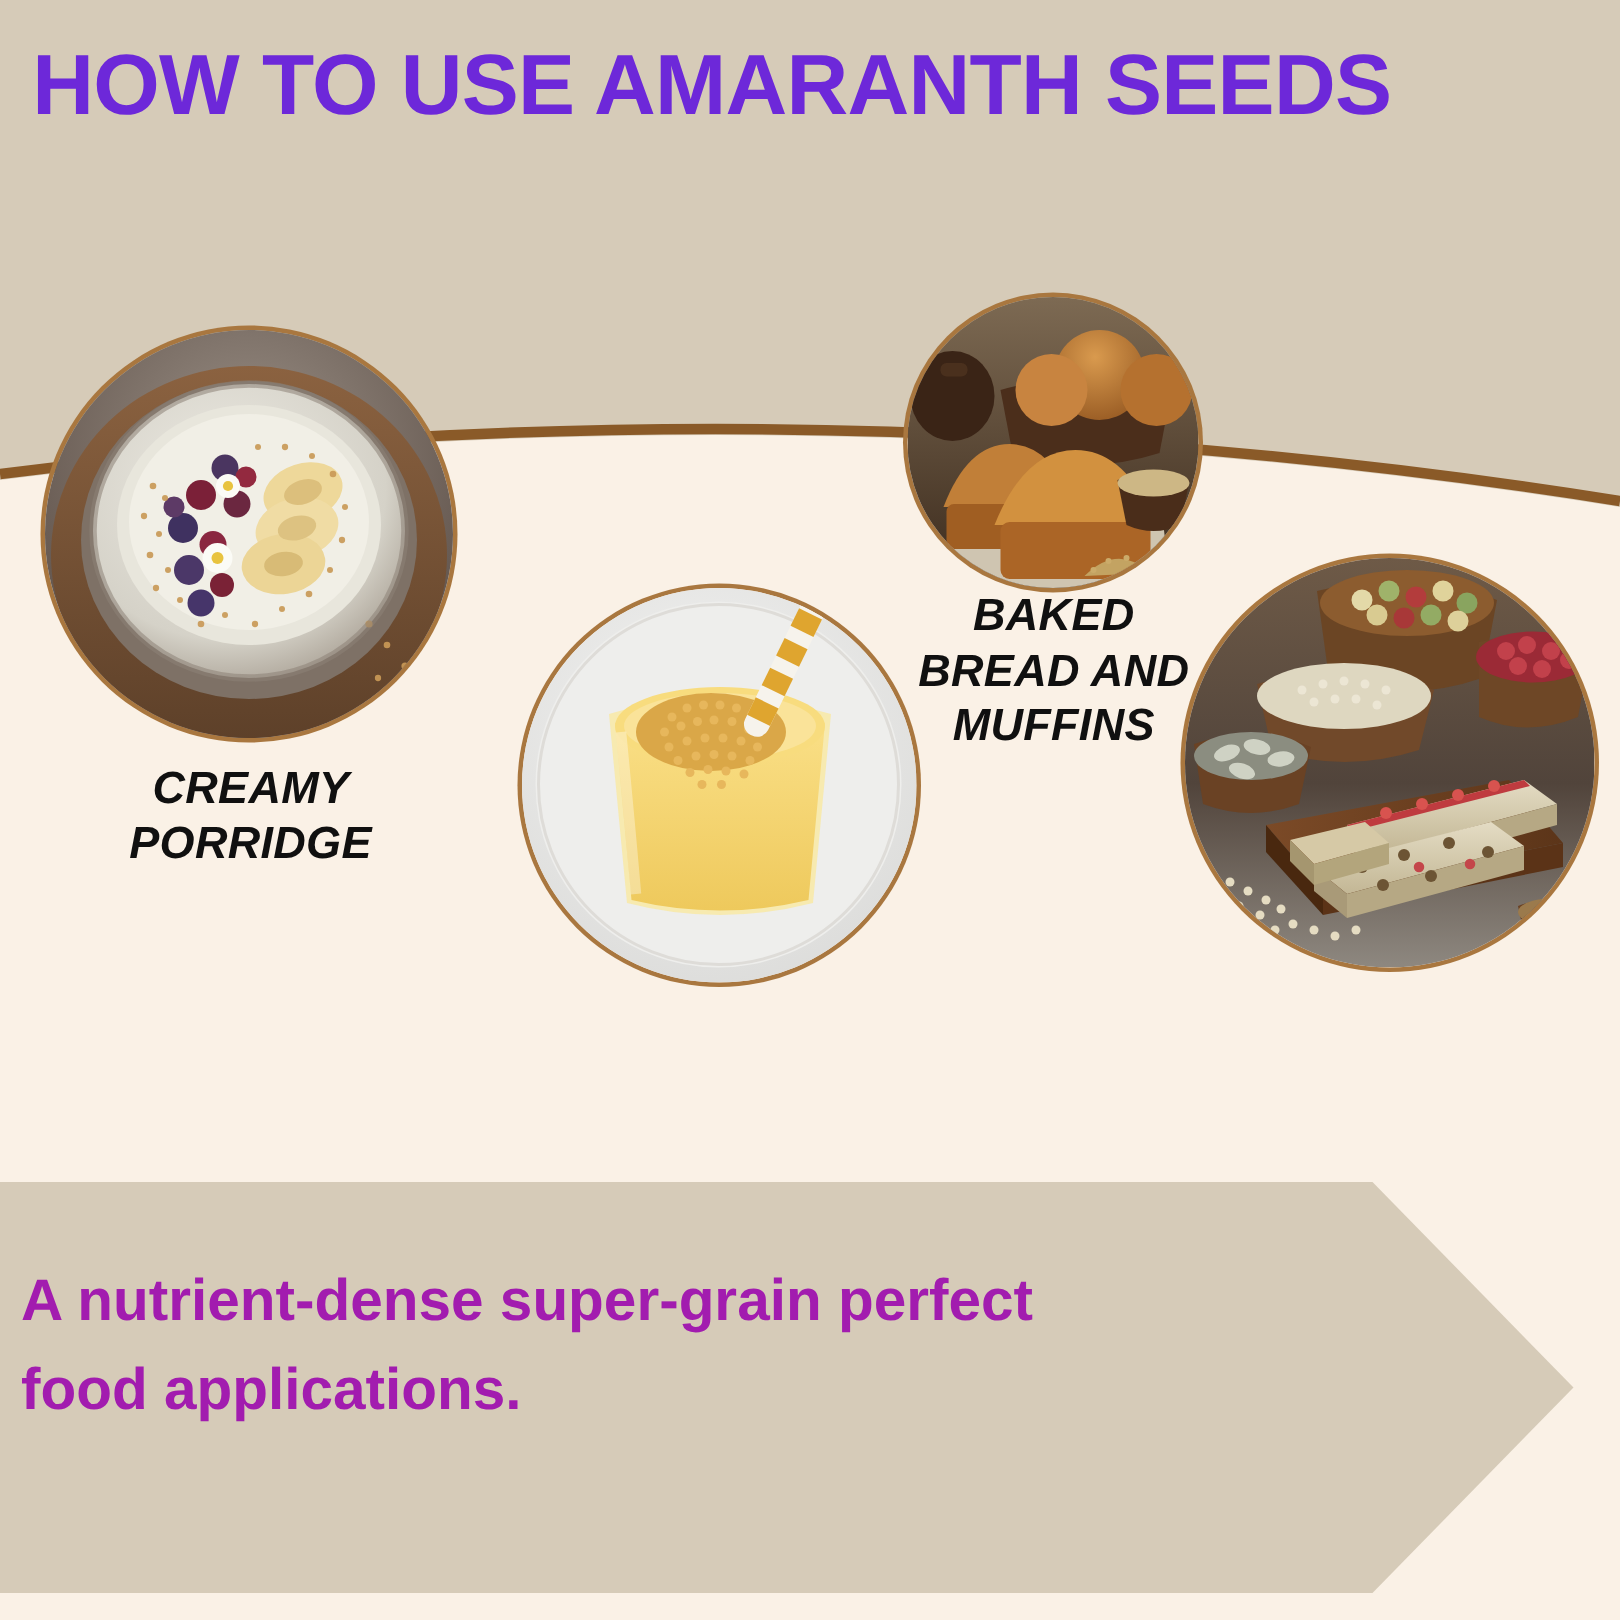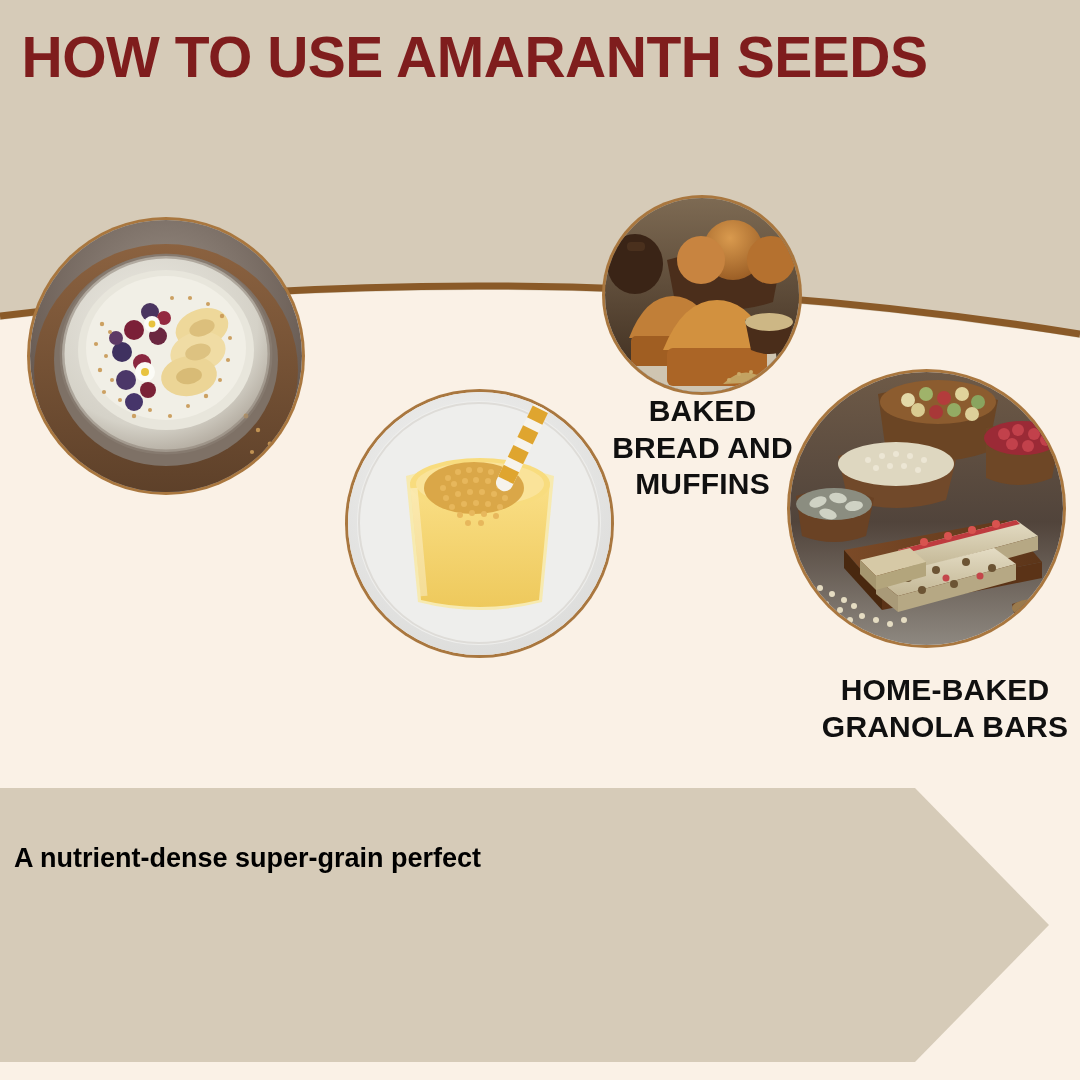--- a/index.html
+++ b/index.html
@@ -16,21 +16,21 @@
   .bg-svg { position:absolute; inset:0; }
 
   
   #title {
     position:absolute;
     top:28px; left:0; width:949px;
     text-align:center;
     font-size:57px;
     font-weight:700;
     letter-spacing:-0.5px;
-    color:#7f1d1d;
+    color:#6d28d9;
     line-height:1.05;
     z-index:30;
     white-space:nowrap;
   }
 
   
   .photo {
     position:absolute;
     border-radius:50%;
     overflow:hidden;
@@ -43,28 +43,29 @@
   .label {
     position:absolute;
     text-align:center;
     font-size:30px;
     font-weight:700;
     color:#101010;
     line-height:1.22;
     letter-spacing:0.2px;
     z-index:25;
     text-transform:uppercase;
+    font-style:italic;
   }
   #tagline {
     position:absolute;
     left:14px; top:838px;
     width:830px;
-    font-size:27px;
+    font-size:39px;
     font-weight:700;
-    color:#000000;
+    color:#a21caf;
     line-height:1.52;
     z-index:26;
   }
   #tagline span { display:block; }
 </style>
 </head>
 <body>
 
 <div id="canvas">
 
@@ -152,20 +153,24 @@
           <circle cx="178" cy="84" r="2"></circle>
         <circle cx="160" cy="78" r="2.1"></circle>
           <circle cx="142" cy="78" r="2"></circle>
         <circle cx="216" cy="196" r="2.4"></circle>
           <circle cx="228" cy="210" r="2.2"></circle>
         <circle cx="240" cy="224" r="2.4"></circle>
           <circle cx="222" cy="232" r="2.1"></circle>
       </g>
       <ellipse cx="136" cy="134" rx="104" ry="98" fill="none" stroke="#8d8276" stroke-width="5" opacity="0.55"></ellipse>
     </svg>
+  </div>
+  <div class="label" style="left:22px; top:508px; width:290px;">
+    <span>CREAMY</span>
+    <span>PORRIDGE</span>
   </div>
 
   <div class="photo" style="left:605px; top:198px; width:194px; height:194px;">
     <svg class="scene" viewBox="0 0 194 194" preserveAspectRatio="xMidYMid slice">
       <defs>
         <linearGradient id="mf-bg" x1="0" y1="0" x2="0" y2="1">
           <stop offset="0%" stop-color="#7d6a53"></stop>
           <stop offset="100%" stop-color="#3b2a1c"></stop>
         </linearGradient>
         <radialGradient id="mf-top" cx="45%" cy="30%" r="70%">
@@ -404,23 +409,19 @@
           <circle cx="46" cy="246" r="3"></circle>
           <circle cx="114" cy="248" r="3"></circle>
         <circle cx="26" cy="228" r="3"></circle>
           <circle cx="18" cy="238" r="3"></circle>
       </g>
 
       <path d="M222,232 q26,-10 46,2 l-6,26 q-18,8 -34,0 z" fill="#6a4224"></path>
       <ellipse cx="244" cy="236" rx="22" ry="9" fill="#9b7a4c"></ellipse>
     </svg>
   </div>
-  <div class="label" style="left:814px; top:672px; width:262px;">
-    <span>HOME-BAKED</span>
-    <span>GRANOLA</span>
-    <span>BARS</span>
-  </div>
 
   <div id="tagline">
     <span>A nutrient-dense super-grain perfect</span>
+    <span>food applications.</span>
   </div>
 
 </div>
 
 </body></html>

